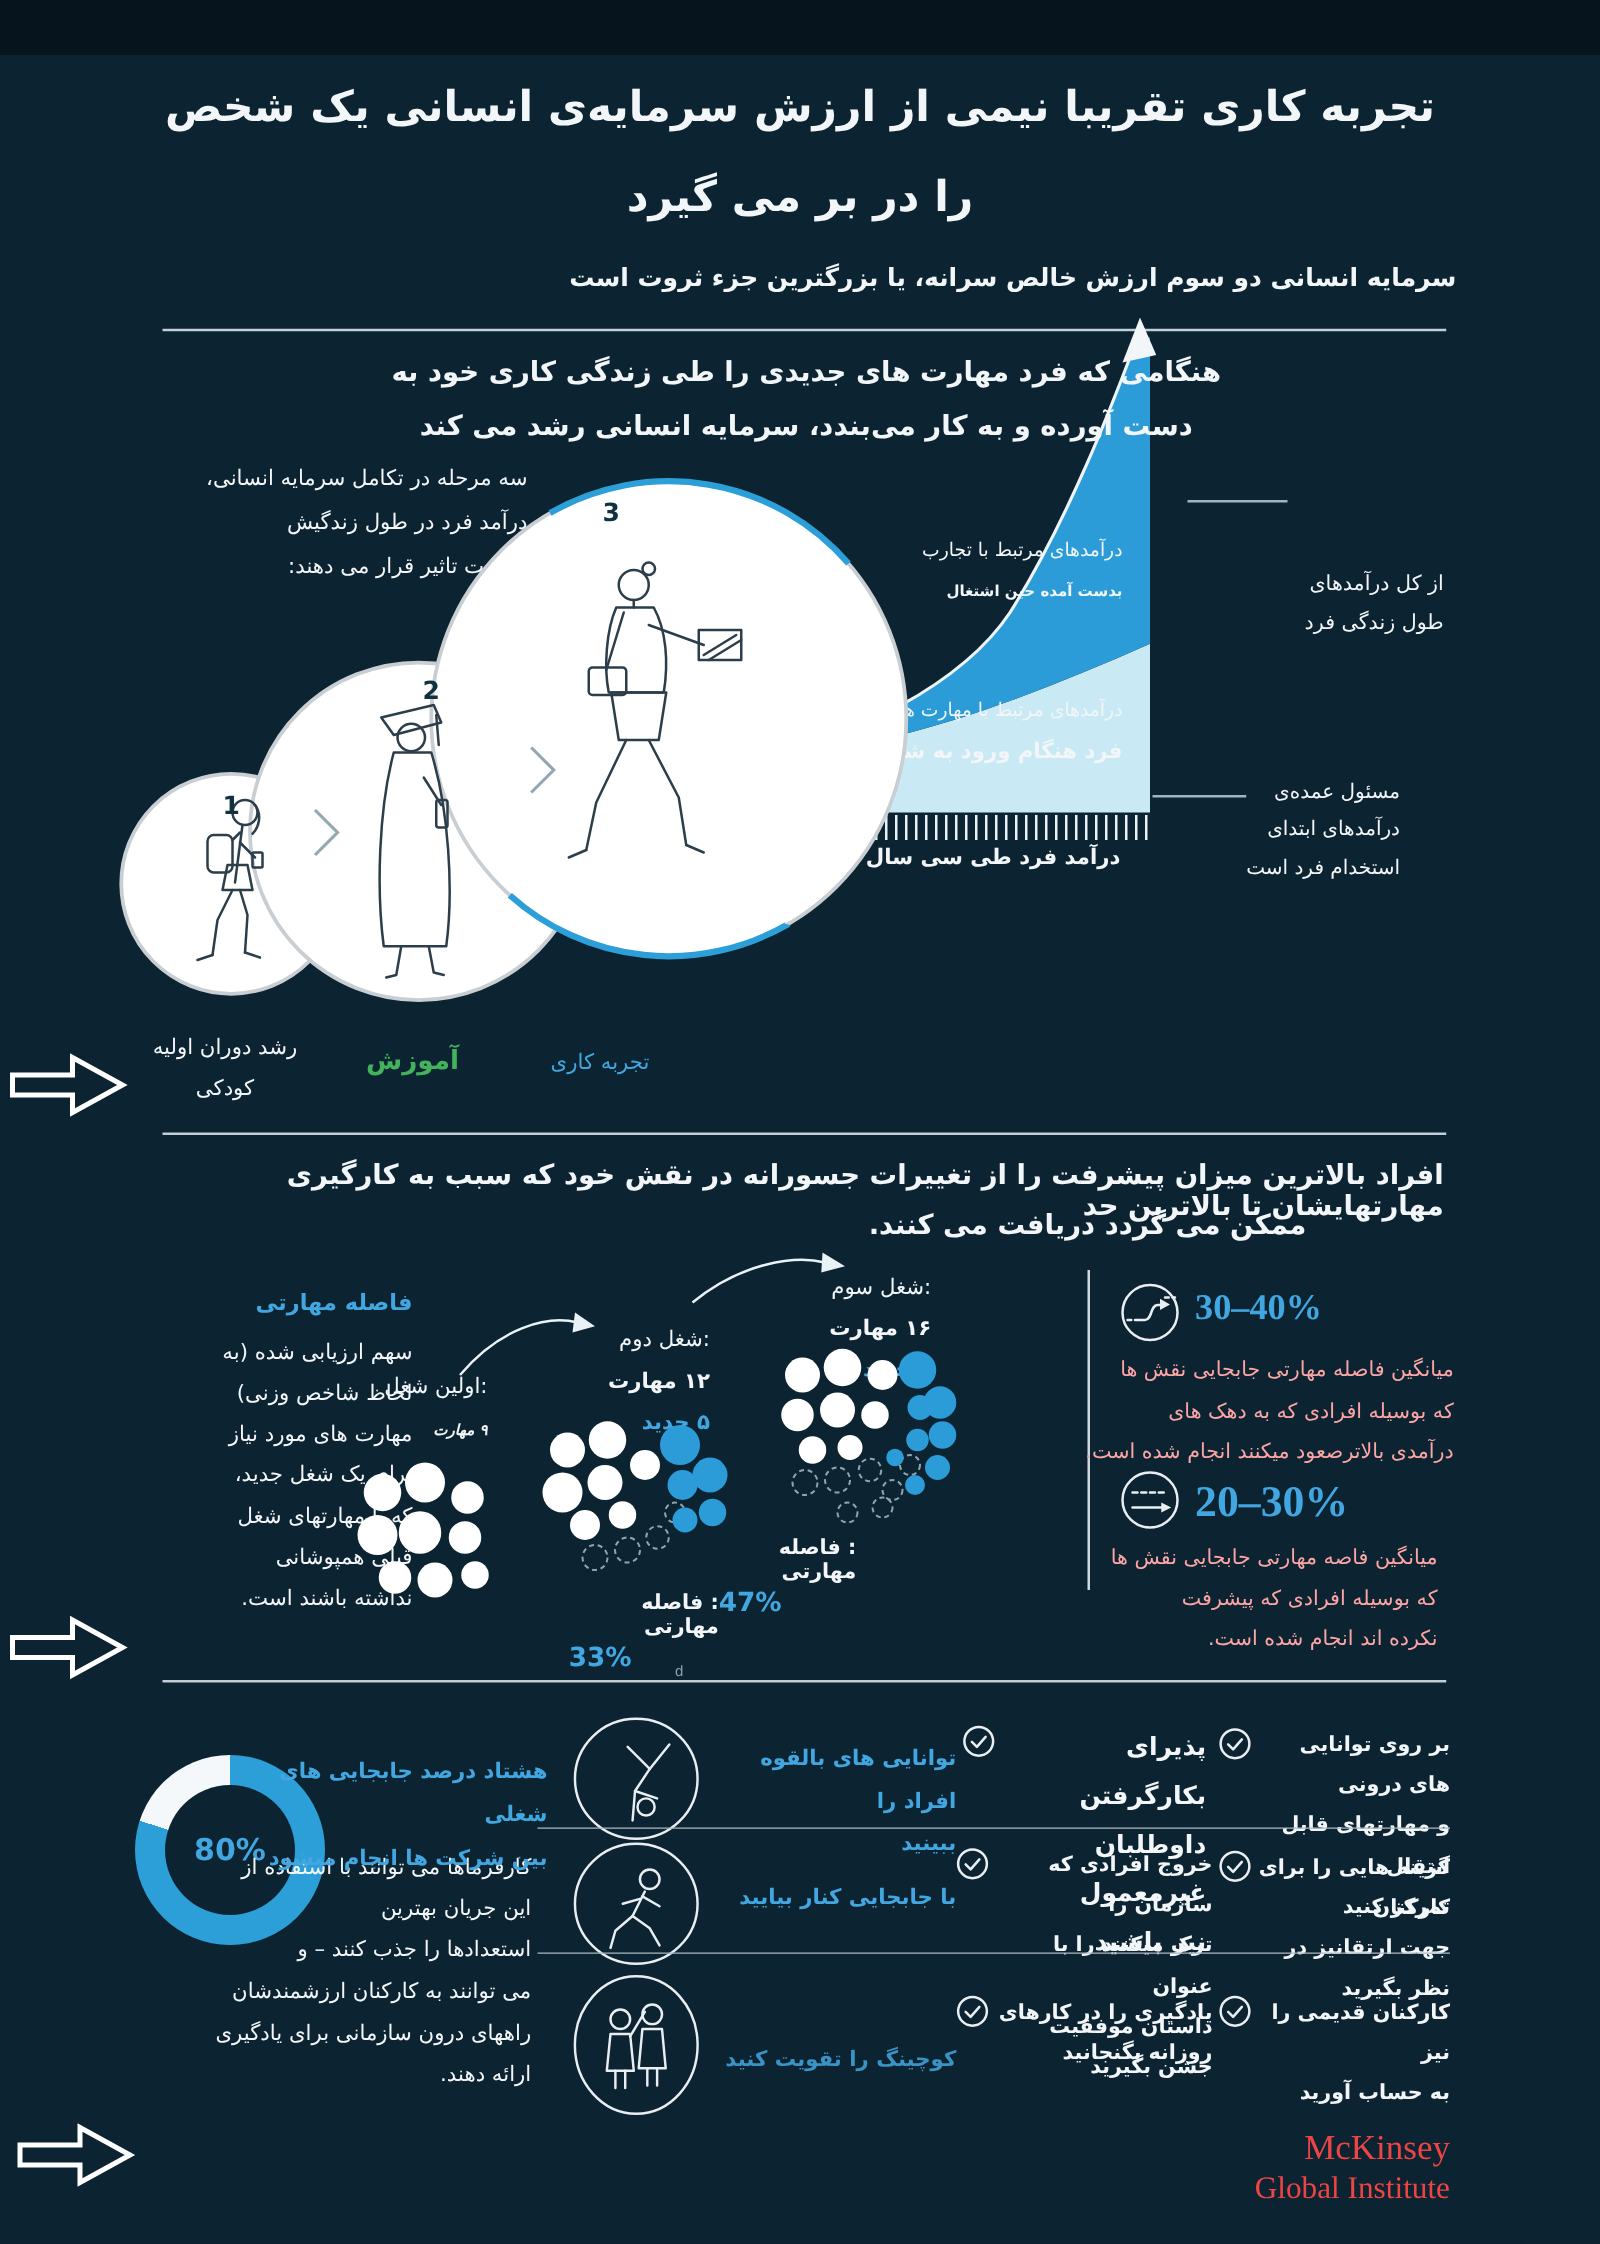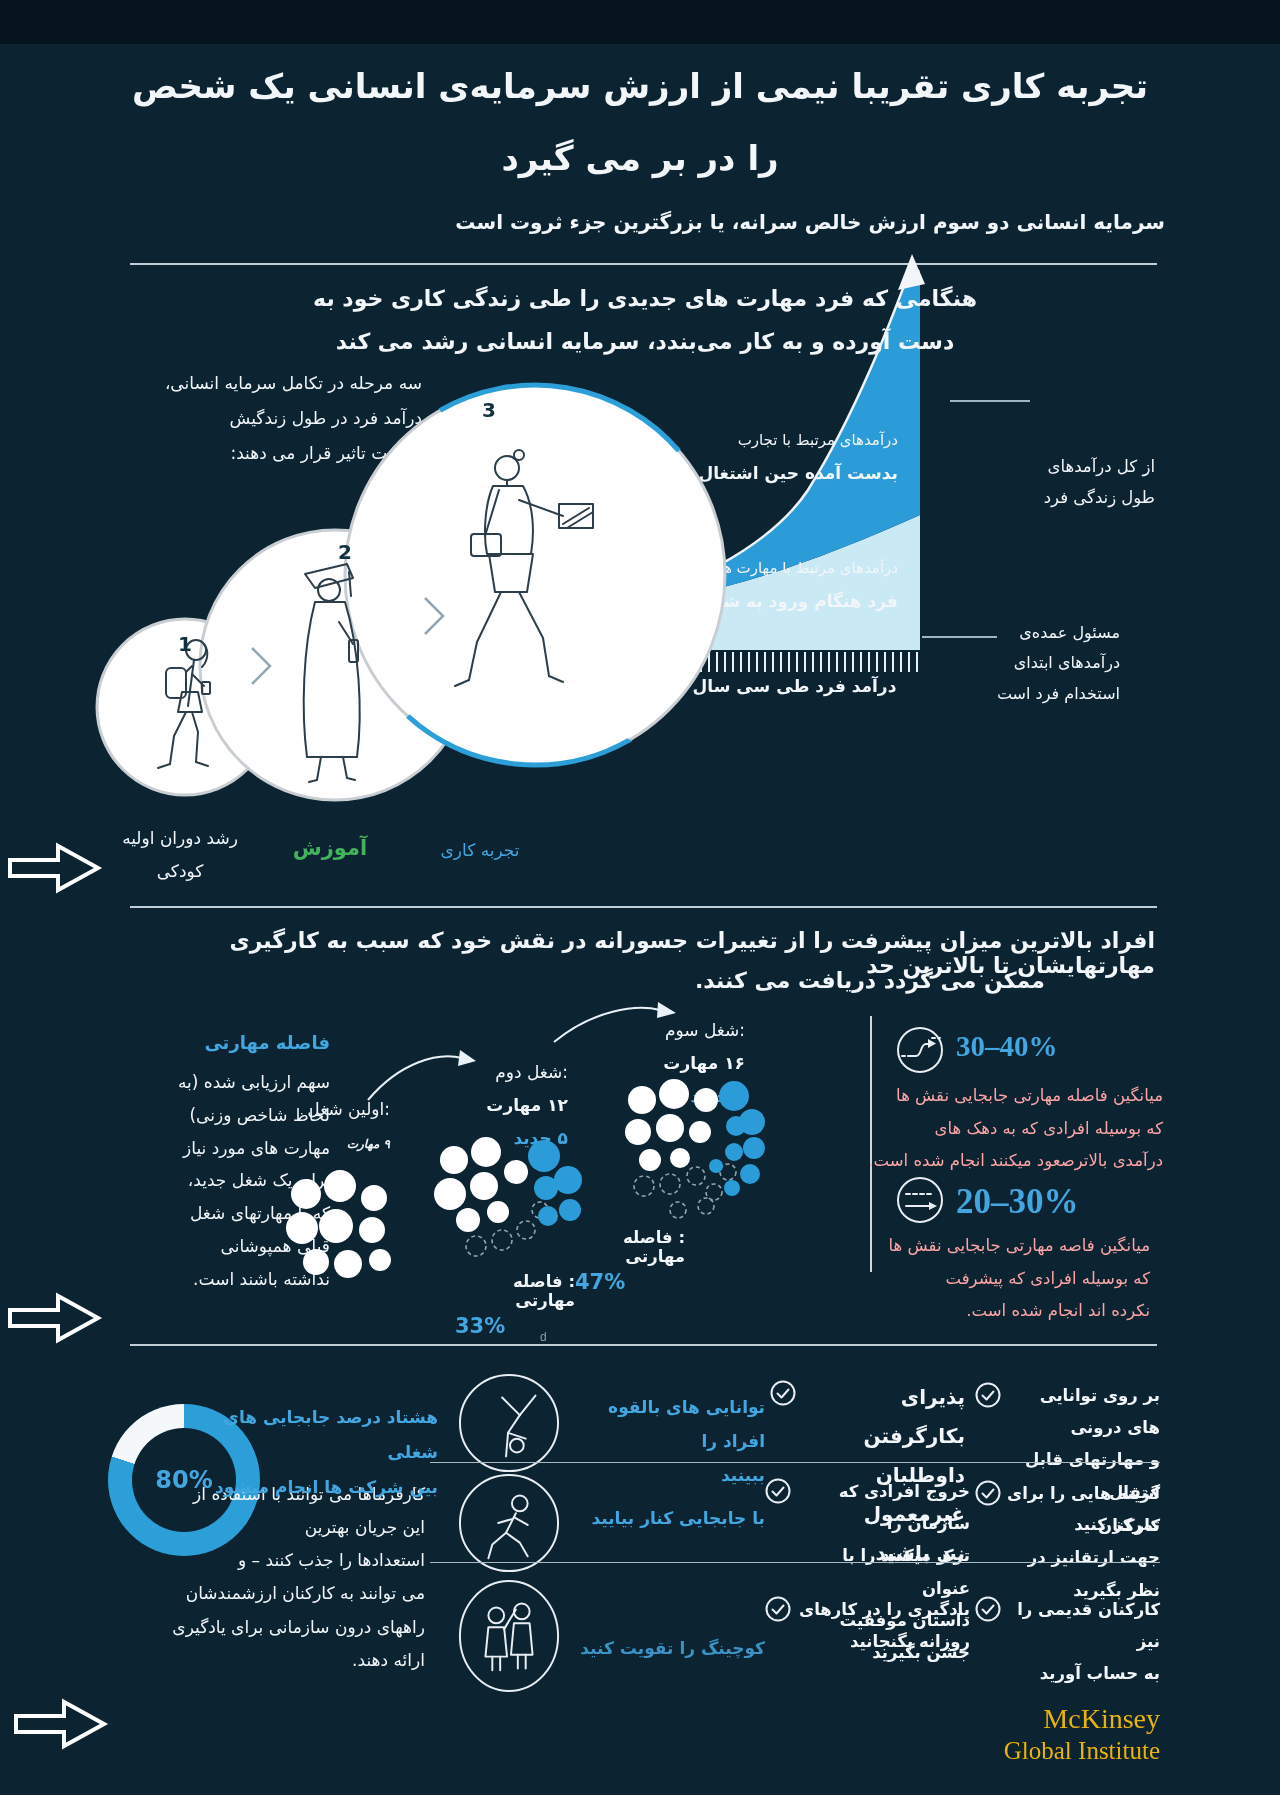--- a/index.html
+++ b/index.html
@@ -61,21 +61,21 @@
   <div class="abs fa w r ml" style="right:858px;top:366px;width:320px;font-size:17px;line-height:2.05;">سه مرحله در تکامل سرمایه انسانی،
 درآمد  فرد در طول زندگیش
 را تحت تاثیر قرار می دهند:</div>
 
   <div class="abs connector" style="left:950px;top:400px;width:80px;"></div>
   <div class="abs fa w r ml" style="right:125px;top:452px;width:160px;font-size:16.5px;line-height:1.85;">از کل درآمدهای
 طول زندگی فرد</div>
 
   <div class="abs fa r" style="right:382px;top:424px;width:250px;line-height:2;">
     <span class="w" style="font-size:15px;">درآمدهای مرتبط با تجارب</span><br>
-    <span class="w b" style="font-size:17px;">بدست آمده حین اشتغال</span>
+    <span class="w b" style="font-size:12px;">بدست آمده حین اشتغال</span>
   </div>
   <div class="abs fa r" style="right:382px;top:552px;width:250px;line-height:2;">
     <span class="w" style="font-size:15px;">درآمدهای مرتبط با مهارت های</span><br>
     <span class="w b" style="font-size:17px;">فرد هنگام ورود به شغل</span>
   </div>
 
   <div class="abs connector" style="left:922px;top:636px;width:75px;"></div>
   <div class="abs fa w r ml" style="right:160px;top:618px;width:200px;font-size:16px;line-height:1.9;">مسئول عمده‌ی
 درآمدهای ابتدای
 استخدام فرد است</div>
@@ -454,18 +454,18 @@
   </div>
   <div class="abs fa w b r ml" style="right:120px;top:1594px;width:155px;font-size:16.5px;line-height:1.95;">کارکنان قدیمی را نیز
 به حساب آورید</div>
 
   <div class="abs" style="left:14px;top:1698px;">
     <svg width="94" height="52" viewBox="0 0 94 52">
       <path d="M2,18 L50,18 L50,4 L90,26 L50,48 L50,34 L2,34 Z" fill="none" stroke="#ffffff" stroke-width="4"></path>
     </svg>
   </div>
 
-  <div class="abs serif r" style="right:120px;top:1702px;width:300px;color:#eab308;line-height:1.2;">
+  <div class="abs serif r" style="right:120px;top:1702px;width:300px;color:#ef4444;line-height:1.2;">
     <div style="font-size:28px;">McKinsey</div>
     <div style="font-size:25px;">Global Institute</div>
   </div>
 
 </div>
 
 </body></html>

